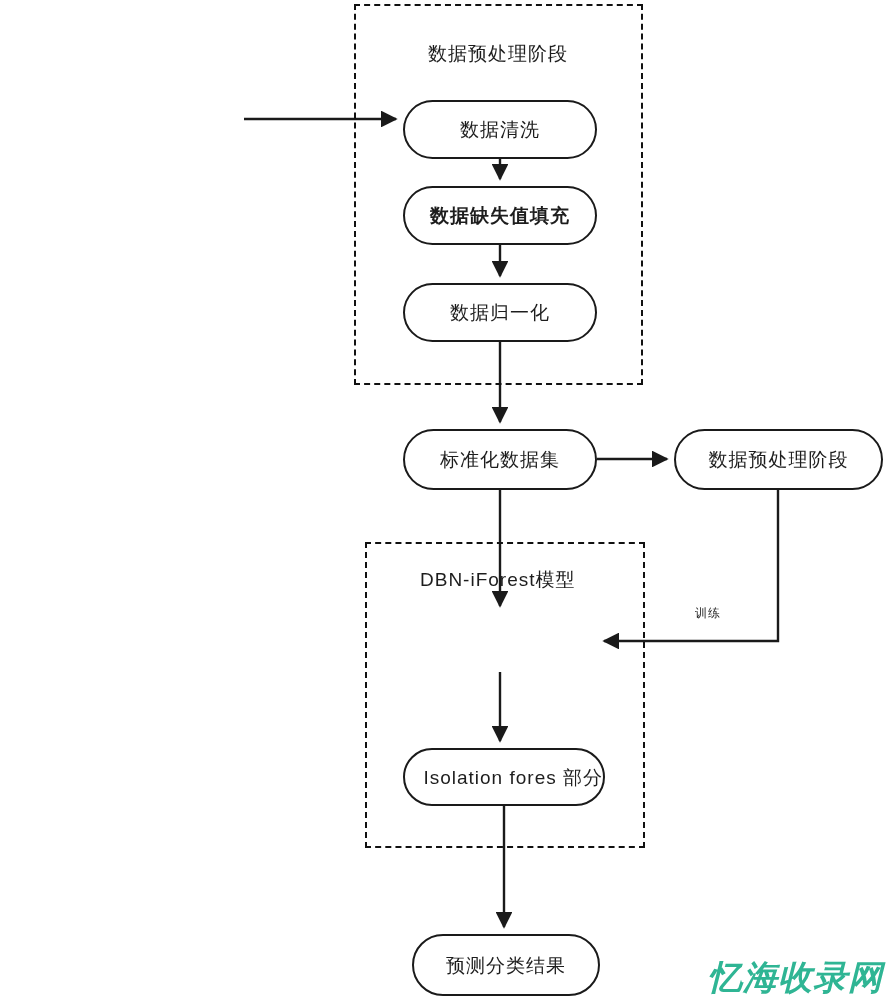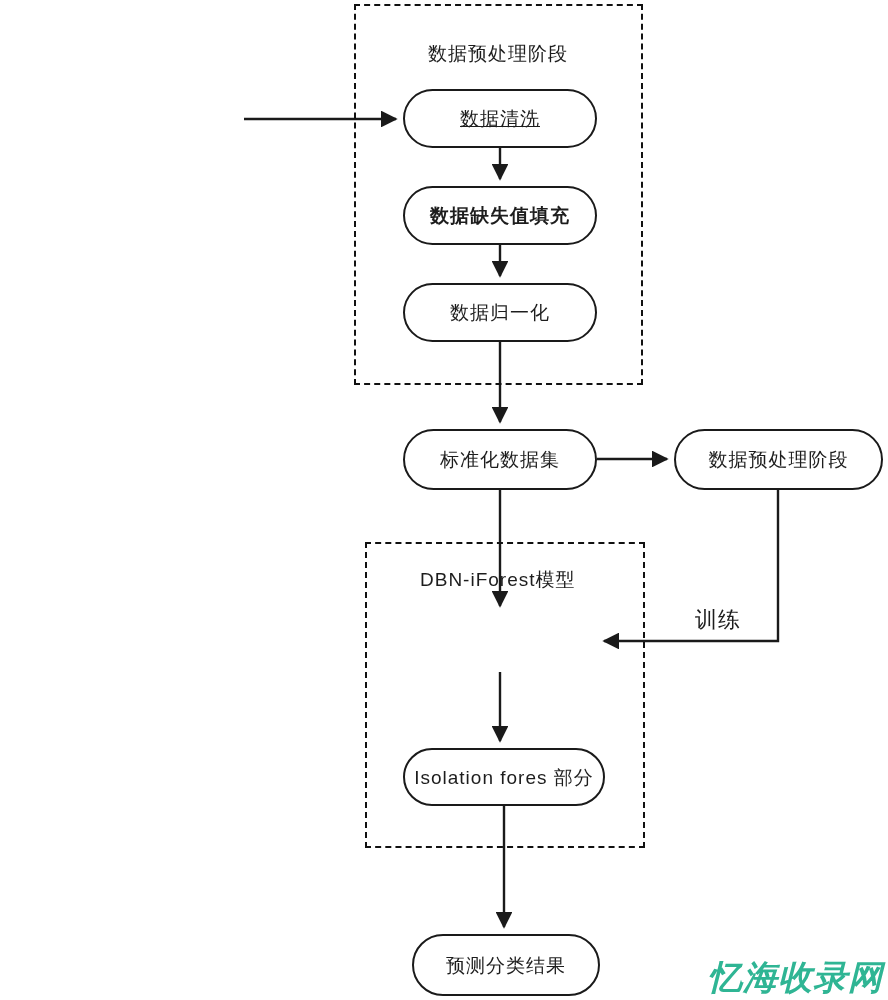--- a/index.html
+++ b/index.html
@@ -49,21 +49,21 @@
   }
   .group-title {
     position: absolute;
     font-size: 19px;
     color: #1d1d1d;
     letter-spacing: 1px;
     white-space: nowrap;
   }
   .edge-label {
     position: absolute;
-    font-size: 22px;
+    font-size: 12px;
     color: #1d1d1d;
     letter-spacing: 1px;
     white-space: nowrap;
   }
   .watermark {
     position: absolute;
     font-size: 34px;
     font-weight: bold;
     font-style: italic;
     letter-spacing: 1px;
@@ -101,42 +101,42 @@
     <path d="M 504 806 L 504 927" fill="none" stroke="#1a1a1a" stroke-width="2.4" marker-end="url(#arrowhead)"></path>
   </svg>
 
   <div class="group-box" style="left:354px; top:4px; width:289px; height:381px;"></div>
   <div class="group-title" style="left:428px; top:41px;">数据预处理阶段</div>
 
   <div class="group-box" style="left:365px; top:542px; width:280px; height:306px;"></div>
   <div class="group-title" style="left:420px; top:567px;">DBN-iForest模型</div>
 
 
-  <div class="node" style="left:403px; top:89px; width:194px; height:59px;text-decoration:underline;">
+  <div class="node" style="left:403px; top:100px; width:194px; height:59px;">
     <span class="node-label">数据清洗</span>
   </div>
 
   <div class="node" style="left:403px; top:186px; width:194px; height:59px;font-weight:bold;">
     <span class="node-label">数据缺失值填充</span>
   </div>
 
   <div class="node" style="left:403px; top:283px; width:194px; height:59px;">
     <span class="node-label">数据归一化</span>
   </div>
 
   <div class="node" style="left:403px; top:429px; width:194px; height:61px;">
     <span class="node-label">标准化数据集</span>
   </div>
 
   <div class="node" style="left:674px; top:429px; width:209px; height:61px;">
     <span class="node-label">数据预处理阶段</span>
   </div>
 
 
-  <div class="node" style="left:403px; top:748px; width:202px; height:58px;">
+  <div class="node" style="left:403px; top:748px; width:202px; height:58px;justify-content:flex-end;">
     <span class="node-label">Isolation fores 部分</span>
   </div>
 
   <div class="node" style="left:412px; top:934px; width:188px; height:62px;">
     <span class="node-label">预测分类结果</span>
   </div>
 
   <div class="edge-label" style="left:695px; top:605px;">训练</div>
 
   <div class="watermark" style="left:708px; top:955px; color:#2fb594;">忆海收录网</div>

